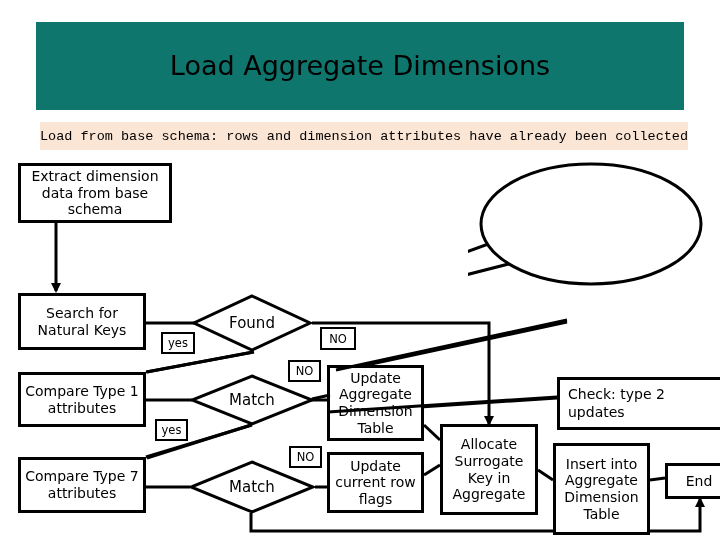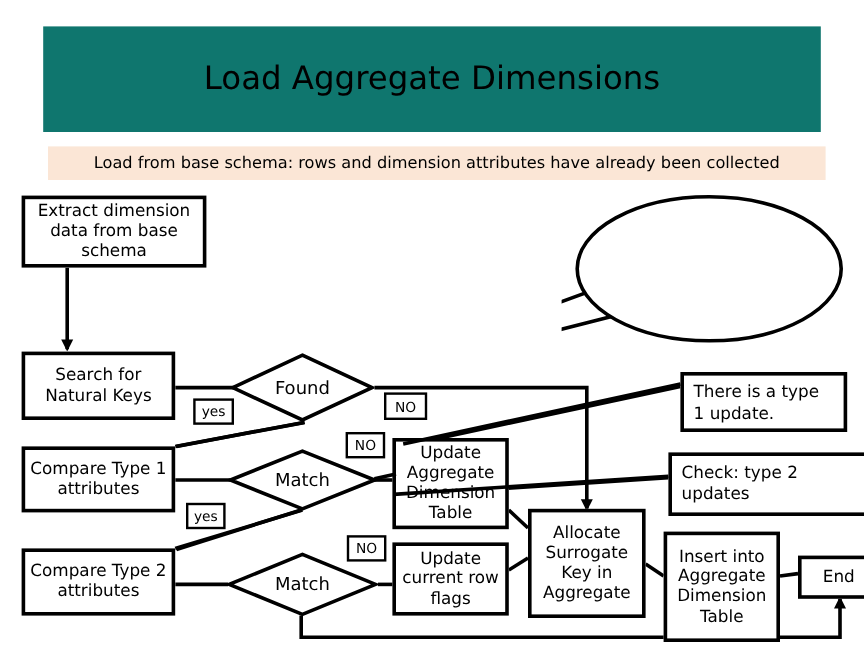--- a/index.html
+++ b/index.html
@@ -37,20 +37,21 @@
     text-align: center;
     white-space: nowrap;
   }
   .subtitle-bar {
     position: absolute;
     left: 40px; top: 122px;
     width: 648px; height: 28px;
     display: flex;
     align-items: center;
     justify-content: center;
+    font-family: Liberation Mono, monospace;
   }
   .subtitle-text {
     font-size: 13.5px;
     text-align: center;
     white-space: nowrap;
   }
   
   .node {
     position: absolute;
     box-sizing: border-box;
@@ -191,33 +192,32 @@
       <ellipse cx="123" cy="62" rx="110" ry="60" fill="#ffffff" stroke="#000000" stroke-width="3"></ellipse>
     </svg>
   </div>
 
   <div class="node" style="left:18px; top:163px; width:154px; height:60px;">Extract  dimension data from base schema</div>
 
   <div class="node" style="left:18px; top:293px; width:128px; height:57px;">Search for Natural Keys</div>
 
   <div class="node" style="left:18px; top:372px; width:128px; height:55px;">Compare Type 1 attributes</div>
 
-  <div class="node" style="left:18px; top:457px; width:128px; height:56px;">Compare Type 2 attributes</div>
+  <div class="node" style="left:18px; top:457px; width:128px; height:56px;">Compare Type 7 attributes</div>
 
   <div class="node" style="left:327px; top:365px; width:97px; height:76px;">Update Aggregate Dimension Table</div>
 
   <div class="node" style="left:327px; top:452px; width:97px; height:61px;">Update current row flags</div>
 
   <div class="node" style="left:440px; top:424px; width:98px; height:91px;">Allocate Surrogate Key in Aggregate</div>
 
   <div class="node" style="left:553px; top:443px; width:97px; height:92px;">Insert into Aggregate Dimension Table</div>
 
   <div class="node" style="left:665px; top:463px; width:68px; height:32px;">End</div>
 
-  <div class="node leftish" style="left:567px; top:310px; width:139px; height:50px;">There is a type 1 update.</div>
 
   <div class="node leftish" style="left:557px; top:377px; width:167px; height:53px;">Check:     type     2 updates</div>
 
   <div class="diamond-wrap" style="left:192px; top:294px; width:120px; height:58px;">
     <svg viewBox="0 0 120 58" width="120" height="58" xmlns="http://www.w3.org/2000/svg">
       <polygon points="60,2 118,29 60,56 2,29" fill="#ffffff" stroke="#000000" stroke-width="3"></polygon>
     </svg>
     <div class="diamond-label">Found</div>
   </div>
 

